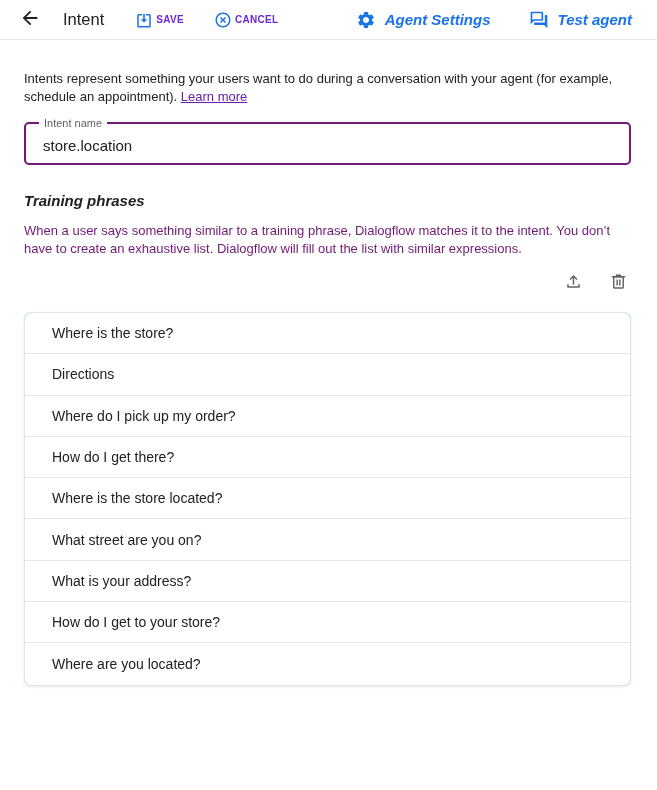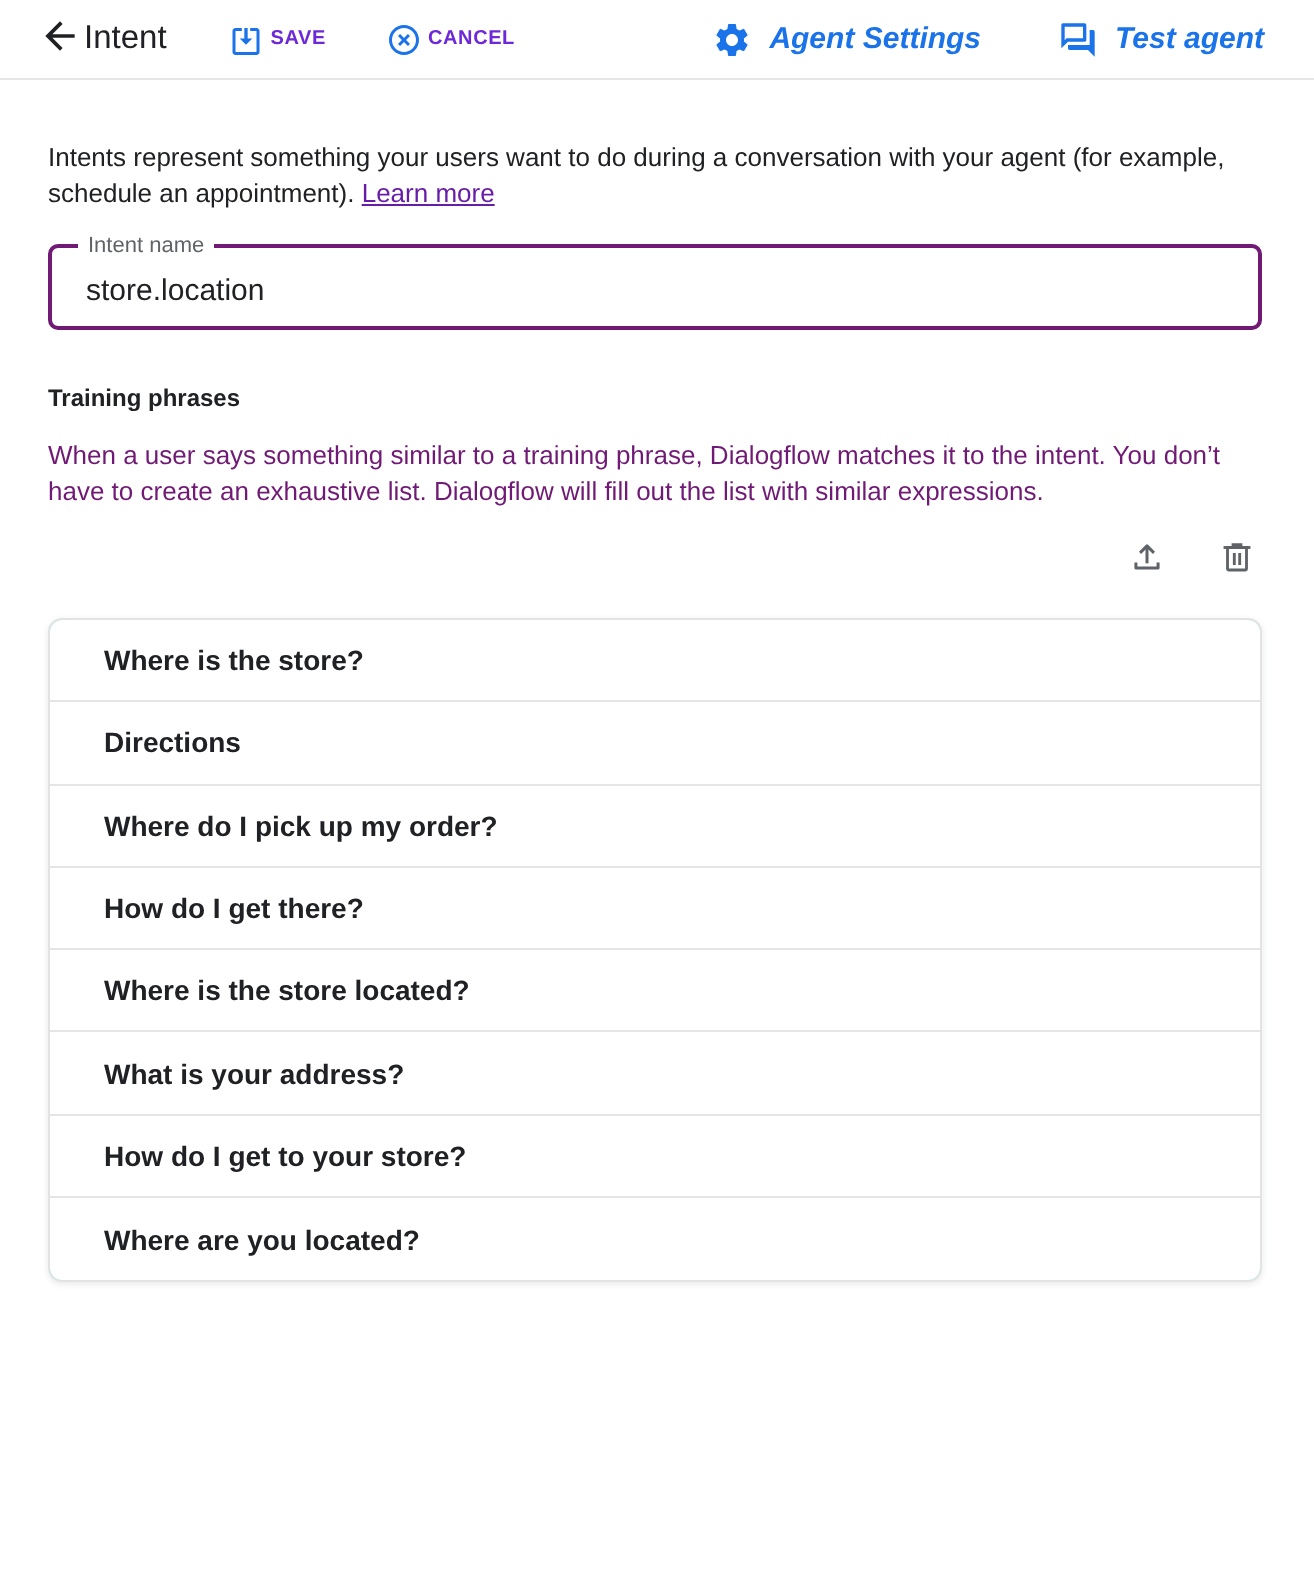--- a/index.html
+++ b/index.html
@@ -25,20 +25,21 @@
   .back-btn {
     width: 24px; height: 24px;
     display: flex; align-items: center; justify-content: center;
     cursor: pointer;
     background: none; border: none;
     flex: 0 0 auto;
   }
   .page-title {
     font-size: 16.5px;
     color: #202124;
+    margin-left: 21px;
     font-weight: 400;
   }
   .hdr-btn {
     display: inline-flex;
     align-items: center;
     gap: 3px;
     background: none; border: none;
     color: #6d28d9;
     font-family: inherit;
     font-size: 10px;
@@ -106,23 +107,24 @@
     width: 100%;
     font-family: inherit;
     font-size: 15px;
     color: #202124;
     padding: 0 16px 9px 17px;
     background: transparent;
   }
 
   .section-heading {
     margin-top: 27px;
-    font-size: 12px;
+    font-size: 15px;
     font-weight: 700;
     color: #202124;
+    font-style: italic;
   }
   .section-desc {
     margin-top: 13px;
     font-size: 13px;
     line-height: 18px;
     color: #701a75;
     max-width: 610px;
   }
 
   .tools-row {
@@ -159,21 +161,20 @@
   }
   .phrase-input-wrap input::placeholder { color: #767a7e; opacity: 1; }
 
   .phrase-list {
     margin-top: 19px;
     border: 1px solid #e3e3e5;
     border-radius: 7px;
     background: #5eead4;
     box-shadow: 0 1px 3px rgba(60,64,67,0.12);
     overflow: hidden;
-    font-weight: bold;
   }
   .phrase-row {
     height: 41.3px;
     display: flex;
     align-items: center;
     padding-left: 27px;
     font-size: 14px;
     color: #202124;
     border-bottom: 1px solid #e5e5e7;
     cursor: pointer;
@@ -281,20 +282,23 @@
       <div class="phrase-row">
       <span>Where do I pick up my order?</span>
     </div>
       <div class="phrase-row">
       <span>How do I get there?</span>
     </div>
       <div class="phrase-row">
       <span>Where is the store located?</span>
     </div>
       <div class="phrase-row">
+      <span>What street are you on?</span>
+    </div>
+      <div class="phrase-row">
       <span>What is your address?</span>
     </div>
       <div class="phrase-row">
       <span>How do I get to your store?</span>
     </div>
       <div class="phrase-row">
       <span>Where are you located?</span>
     </div>
     </div>
 

